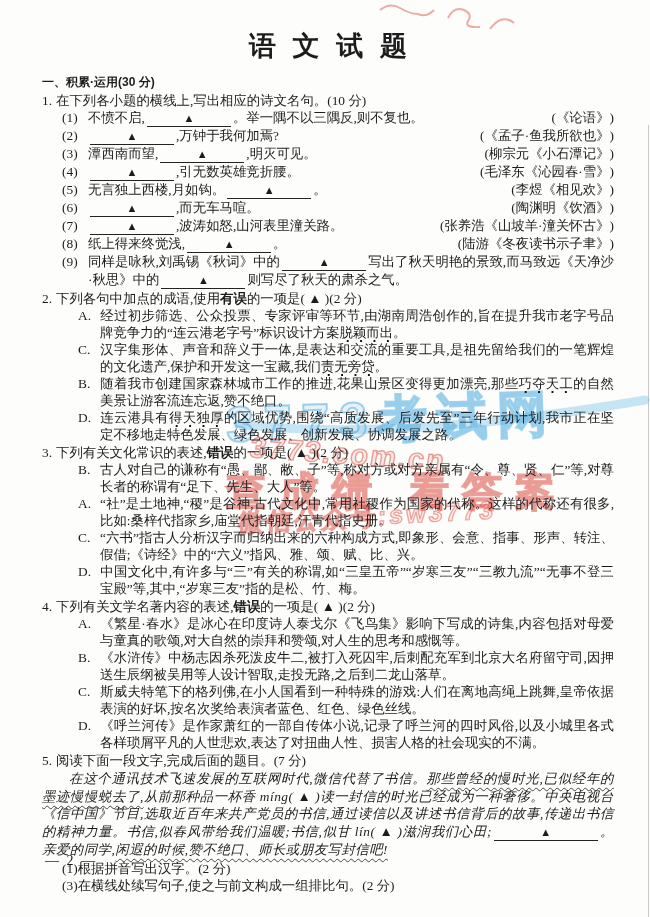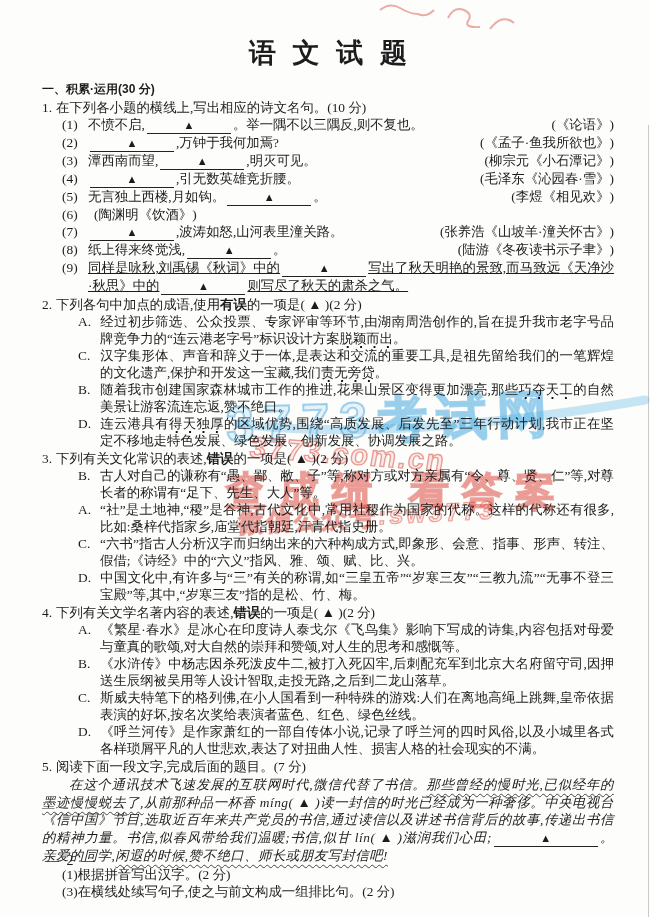--- a/index.html
+++ b/index.html
@@ -1,30 +1,30 @@
 <!DOCTYPE html>
 <html><head>
 <meta charset="utf-8">
 <style>
   html,body{margin:0;padding:0;}
   body{width:650px;height:917px;background:#e9e9e7;font-family:"Liberation Serif","DejaVu Serif",serif;}
   .page{position:relative;width:650px;height:917px;background:#fdfdfb;overflow:hidden;color:#1c1c1c;}
-  .content{position:absolute;left:42px;top:35px;width:572px;font-size:13.4px;line-height:17px;text-align:justify;}
+  .content{position:absolute;left:42px;top:28px;width:572px;font-size:13.4px;line-height:17px;text-align:justify;}
   .paper-title{font-size:27px;font-weight:bold;text-align:center;letter-spacing:0.62em;padding-left:0.62em;
     font-family:"Liberation Sans","DejaVu Sans",sans-serif;margin:2px 0 12px 0;line-height:32px;}
   .sec-head{font-weight:bold;font-family:"Liberation Sans","DejaVu Sans",sans-serif;font-size:12px;}
   .stem{margin-top:1px;}
   .qnum{margin-right:4px;}
   .bw{font-family:"Liberation Sans","DejaVu Sans",sans-serif;font-weight:bold;}
   
   .q1item{display:flex;padding-left:20px;}
   .inum{flex:none;width:26px;}
   .qtext{flex:1;}
   .qsource{flex:none;white-space:nowrap;margin-left:6px;}
-  .q1item9{padding-left:46px;text-indent:0;text-decoration:underline;}
+  .q1item9{padding-left:46px;text-indent:0;}
   .inum9{display:inline-block;width:26px;margin-left:-26px;text-indent:0;}
   
   .blank{display:inline-block;min-width:84px;text-align:center;border-bottom:1.3px solid #222;
     font-size:11px;line-height:12px;height:14px;vertical-align:baseline;margin:0 2px;}
   .blank.wide{min-width:104px;}
   
   .opt{padding-left:58px;}
   .olabel{display:inline-block;width:22px;margin-left:-22px;}
   
   .emdots{background-image:radial-gradient(circle,#111 1.1px,rgba(0,0,0,0) 1.5px);
@@ -93,20 +93,21 @@
         <span class="qtext"><span></span><span class="blank">▲</span><span>,引无数英雄竞折腰。</span></span>
         <span class="qsource">(毛泽东《沁园春·雪》)</span>
       </div>
     <div class="q1item">
         <span class="inum">(5)</span>
         <span class="qtext"><span>无言独上西楼,月如钩。</span><span class="blank">▲</span><span>。</span></span>
         <span class="qsource">(李煜《相见欢》)</span>
       </div>
     <div class="q1item">
         <span class="inum">(6)</span>
+        <span class="qtext"><span></span><span class="blank">▲</span><span>,而无车马喧。</span></span>
         <span class="qsource">(陶渊明《饮酒》)</span>
       </div>
     <div class="q1item">
         <span class="inum">(7)</span>
         <span class="qtext"><span></span><span class="blank">▲</span><span>,波涛如怒,山河表里潼关路。</span></span>
         <span class="qsource">(张养浩《山坡羊·潼关怀古》)</span>
       </div>
     <div class="q1item">
         <span class="inum">(8)</span>
         <span class="qtext"><span>纸上得来终觉浅,</span><span class="blank">▲</span><span>。</span></span>

